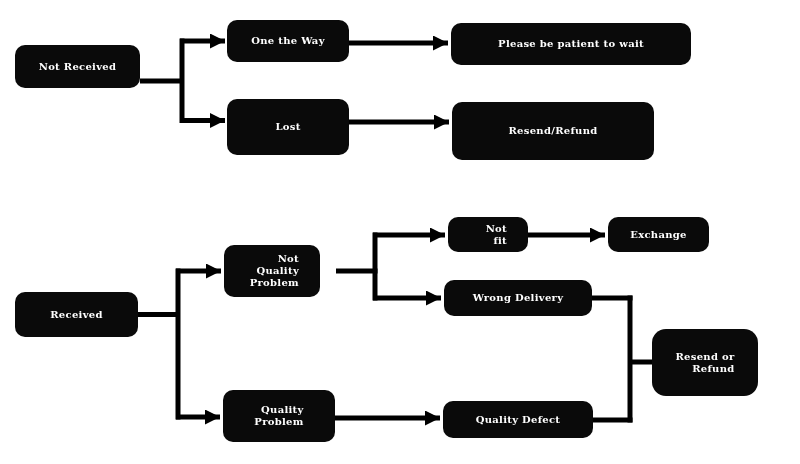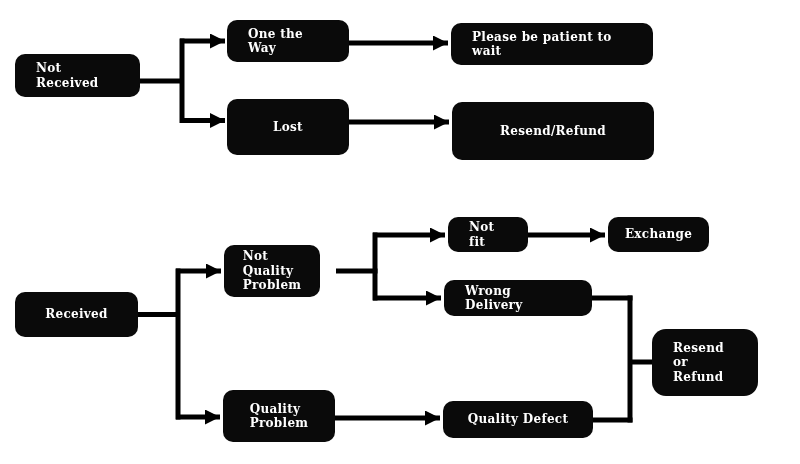--- a/index.html
+++ b/index.html
@@ -27,23 +27,23 @@
     stroke-width: 5;
   }
   .node {
     position: absolute;
     background: var(--node-fill, #0a0a0a);
     color: var(--node-text, #ffffff);
     border-radius: 10px;
     display: flex;
     align-items: center;
     justify-content: center;
-    text-align: left;
+    text-align: right;
     font-weight: bold;
-    font-size: 12px;
+    font-size: 10px;
     line-height: 1.2;
     white-space: pre-line;
     letter-spacing: 0.3px;
     box-sizing: border-box;
     padding: 2px 21px;
   }
   .node.big-radius { border-radius: 14px; }
 </style>
 </head>
 <body>
@@ -77,27 +77,27 @@
     <line x1="528" y1="235" x2="605" y2="235" marker-end="url(#arr)"></line>
 
     <line x1="335" y1="418" x2="440" y2="418" marker-end="url(#arr)"></line>
 
     <line x1="592" y1="298" x2="632.5" y2="298"></line>
     <line x1="593" y1="420" x2="632.5" y2="420"></line>
     <line x1="630" y1="295.5" x2="630" y2="422.5"></line>
     <line x1="630" y1="362" x2="681" y2="362" marker-end="url(#arr)"></line>
   </svg>
 
-  <div class="node" style="left:15px; top:54px; width:125px; height:43px;">Not Received</div>
+  <div class="node" style="left:15px; top:45px; width:125px; height:43px;">Not Received</div>
 
   <div class="node" style="left:227px; top:20px; width:122px; height:42px;">One the Way</div>
 
   <div class="node" style="left:227px; top:99px; width:122px; height:56px;">Lost</div>
 
-  <div class="node" style="left:451px; top:23px; width:202px; height:42px;">Please be patient to wait</div>
+  <div class="node" style="left:451px; top:23px; width:240px; height:42px;">Please be patient to wait</div>
 
   <div class="node" style="left:452px; top:102px; width:202px; height:58px;">Resend/Refund</div>
 
   <div class="node" style="left:15px; top:292px; width:123px; height:45px;">Received</div>
 
   <div class="node" style="left:224px; top:245px; width:96px; height:52px;">Not Quality
 Problem</div>
 
   <div class="node" style="left:223px; top:390px; width:112px; height:52px;">Quality
 Problem</div>

